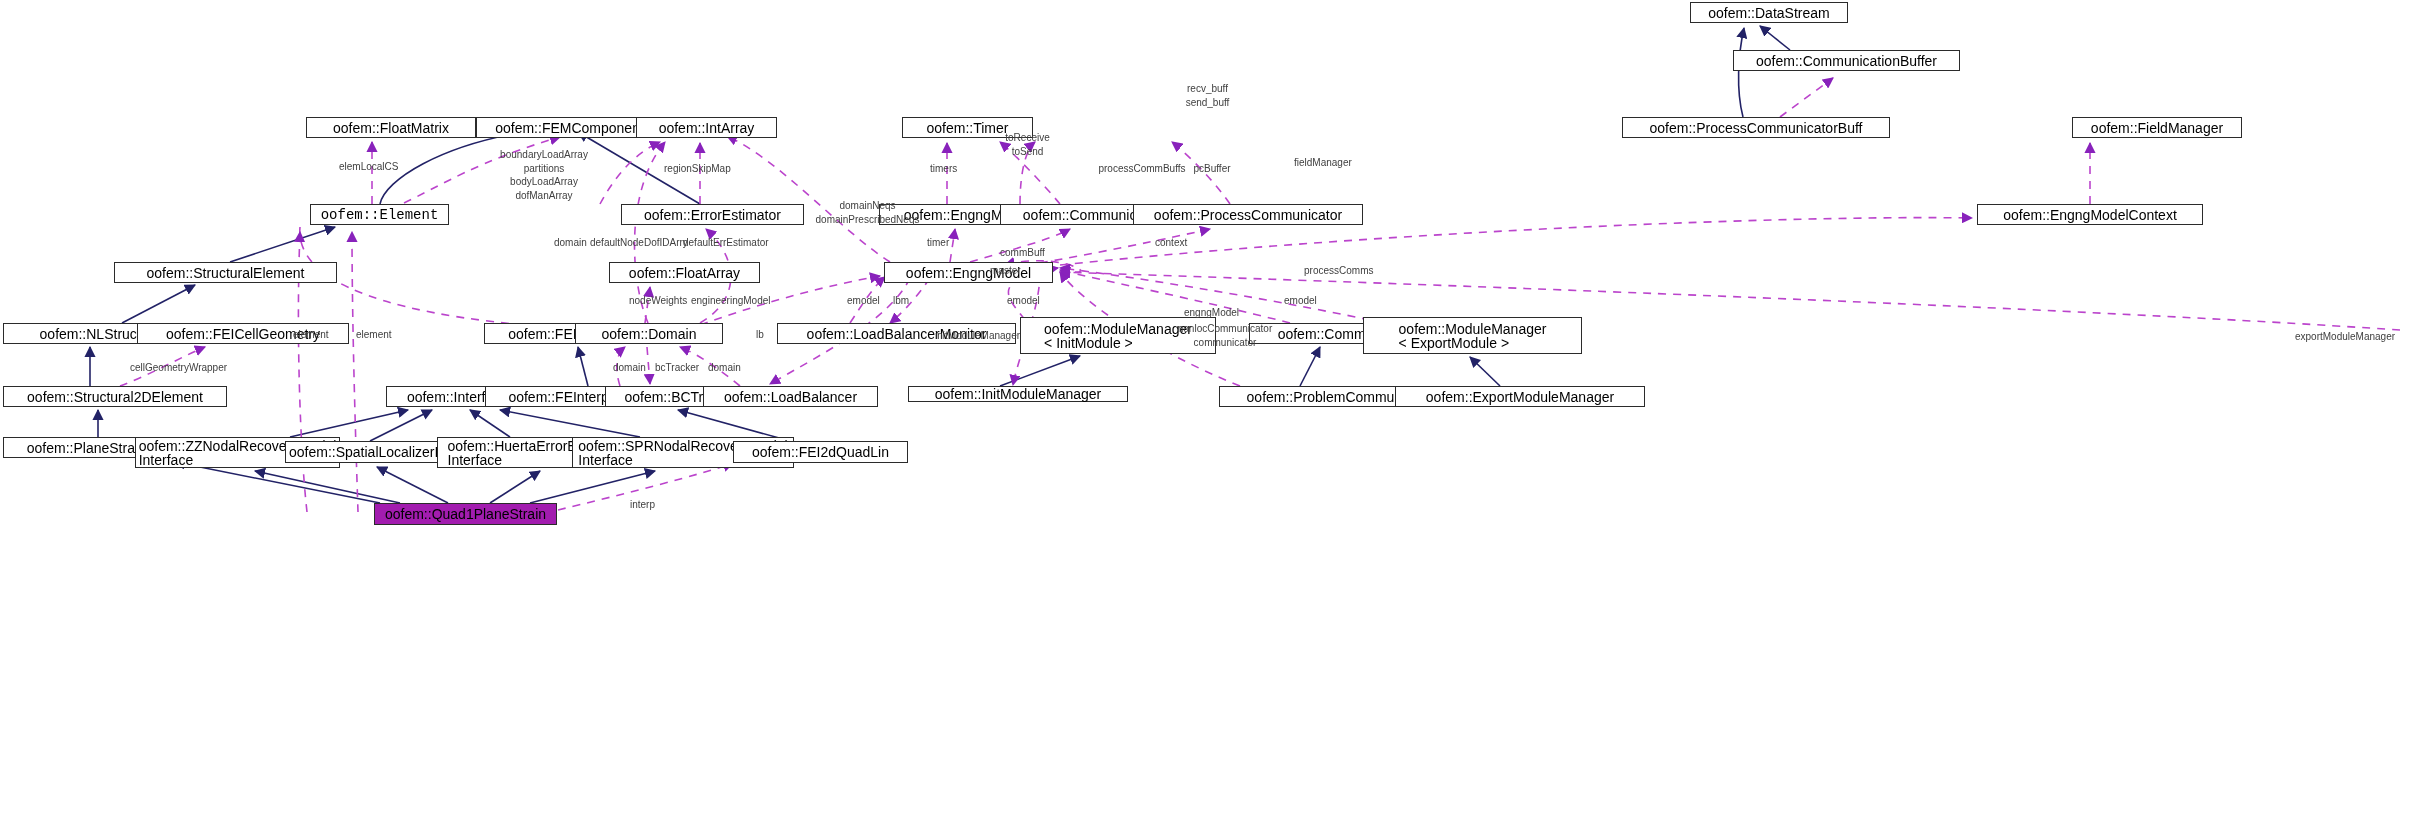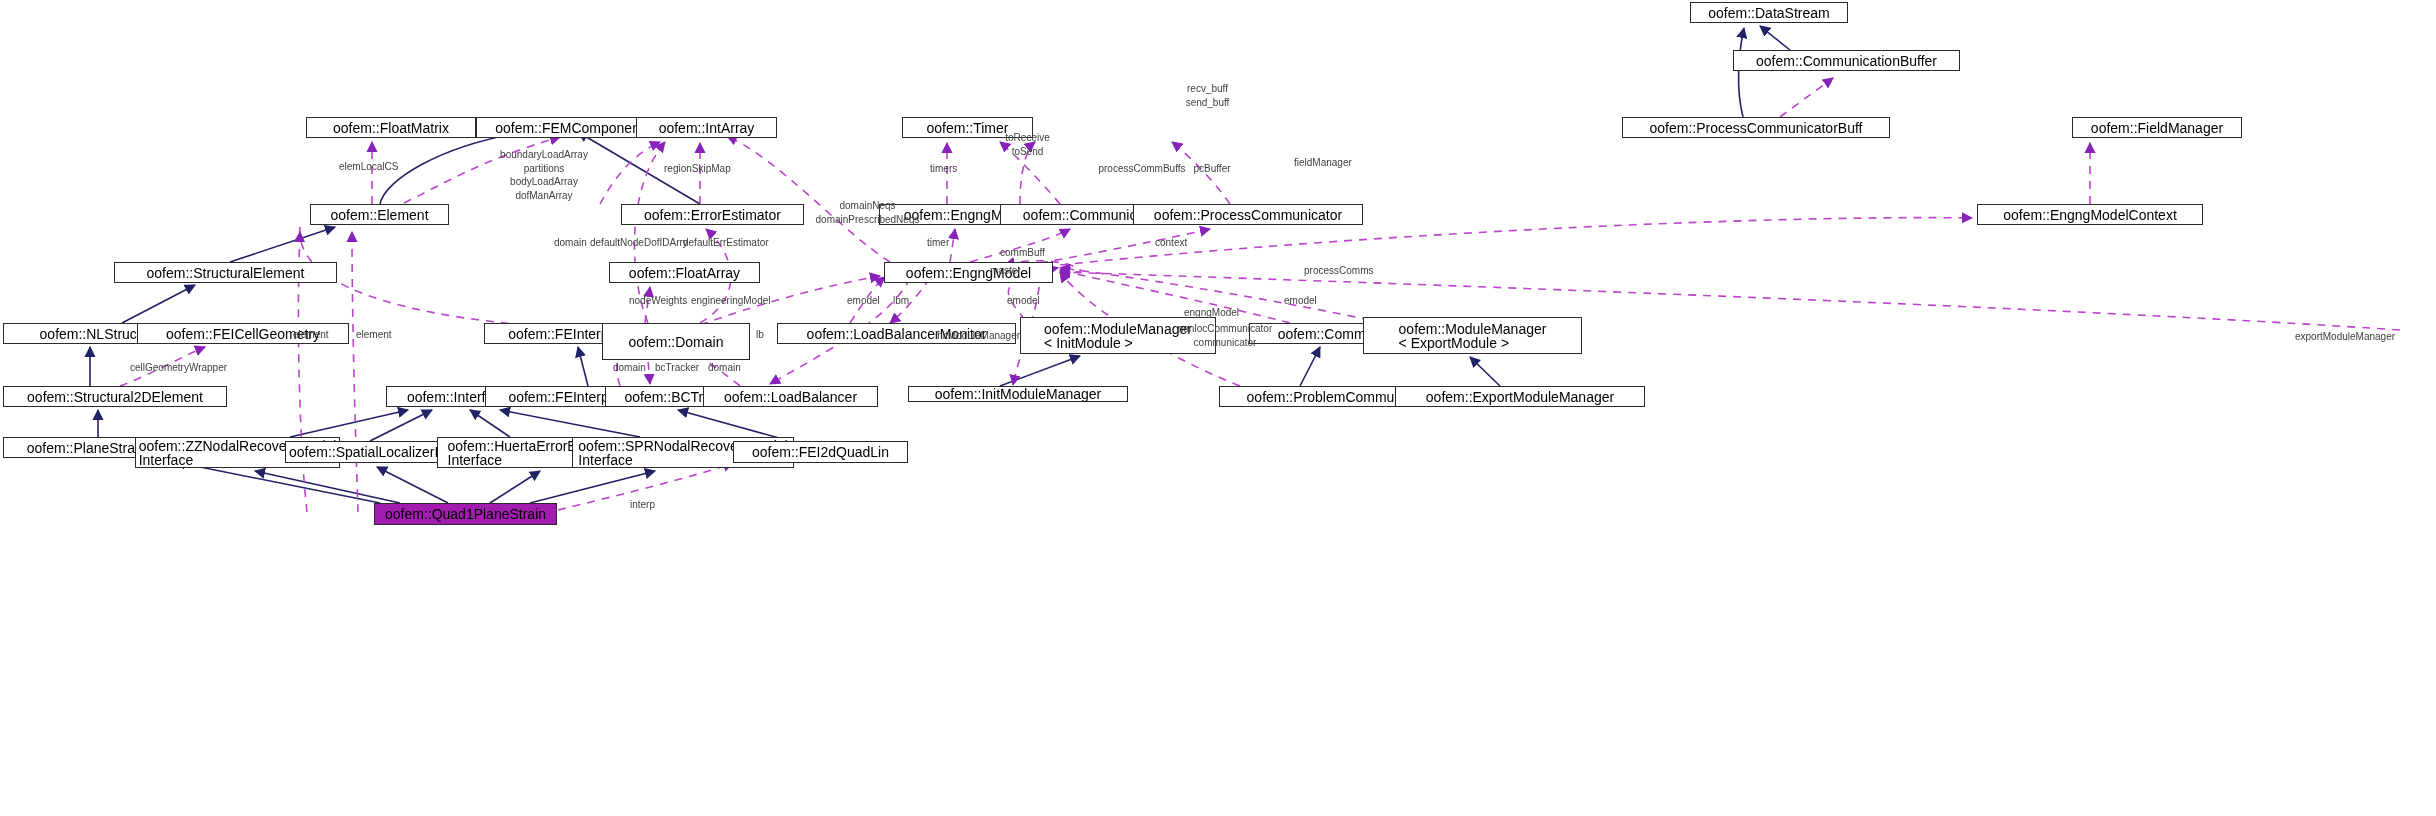--- a/index.html
+++ b/index.html
@@ -196,35 +196,35 @@
 
   <div class="node" style="left:306px;top:117px;width:170px;height:21px;">oofem::FloatMatrix</div>
   <div class="node" style="left:476px;top:117px;width:187px;height:21px;">oofem::FEMComponent</div>
   <div class="node" style="left:636px;top:117px;width:141px;height:21px;">oofem::IntArray</div>
   <div class="node" style="left:902px;top:117px;width:131px;height:21px;">oofem::Timer</div>
   <div class="node" style="left:1690px;top:2px;width:158px;height:21px;">oofem::DataStream</div>
   <div class="node" style="left:1733px;top:50px;width:227px;height:21px;">oofem::CommunicationBuffer</div>
   <div class="node" style="left:1622px;top:117px;width:268px;height:21px;">oofem::ProcessCommunicatorBuff</div>
   <div class="node" style="left:2072px;top:117px;width:170px;height:21px;">oofem::FieldManager</div>
 
-  <div class="node" style="left:310px;top:204px;width:139px;height:21px;">oofem::Element</div>
+  <div class="node" style="left:310px;top:204px;width:139px;height:21px;font-family:Liberation Mono, monospace;">oofem::Element</div>
   <div class="node" style="left:621px;top:204px;width:183px;height:21px;">oofem::ErrorEstimator</div>
   <div class="node" style="left:879px;top:204px;width:210px;height:21px;">oofem::EngngModelTimer</div>
   <div class="node" style="left:1000px;top:204px;width:208px;height:21px;">oofem::CommunicatorBuff</div>
   <div class="node" style="left:1133px;top:204px;width:230px;height:21px;">oofem::ProcessCommunicator</div>
   <div class="node" style="left:1977px;top:204px;width:226px;height:21px;">oofem::EngngModelContext</div>
 
   <div class="node" style="left:114px;top:262px;width:223px;height:21px;">oofem::StructuralElement</div>
   <div class="node" style="left:609px;top:262px;width:151px;height:21px;">oofem::FloatArray</div>
   <div class="node" style="left:884px;top:262px;width:169px;height:21px;">oofem::EngngModel</div>
 
   <div class="node" style="left:3px;top:323px;width:249px;height:21px;">oofem::NLStructuralElement</div>
   <div class="node" style="left:137px;top:323px;width:212px;height:21px;">oofem::FEICellGeometry</div>
   <div class="node" style="left:484px;top:323px;width:190px;height:21px;">oofem::FEInterpolation</div>
-  <div class="node" style="left:602px;top:323px;width:148px;height:37px;">oofem::Domain</div>
+  <div class="node" style="left:575px;top:323px;width:148px;height:21px;">oofem::Domain</div>
   <div class="node" style="left:777px;top:323px;width:239px;height:21px;">oofem::LoadBalancerMonitor</div>
   <div class="node" style="left:1020px;top:317px;width:196px;height:37px;">oofem::ModuleManager
 &lt; InitModule &gt;</div>
   <div class="node" style="left:1249px;top:323px;width:195px;height:21px;">oofem::Communicator</div>
   <div class="node" style="left:1363px;top:317px;width:219px;height:37px;">oofem::ModuleManager
 &lt; ExportModule &gt;</div>
 
   <div class="node" style="left:3px;top:386px;width:224px;height:21px;">oofem::Structural2DElement</div>
   <div class="node" style="left:386px;top:386px;width:143px;height:21px;">oofem::Interface</div>
   <div class="node" style="left:485px;top:386px;width:204px;height:21px;">oofem::FEInterpolation2d</div>

